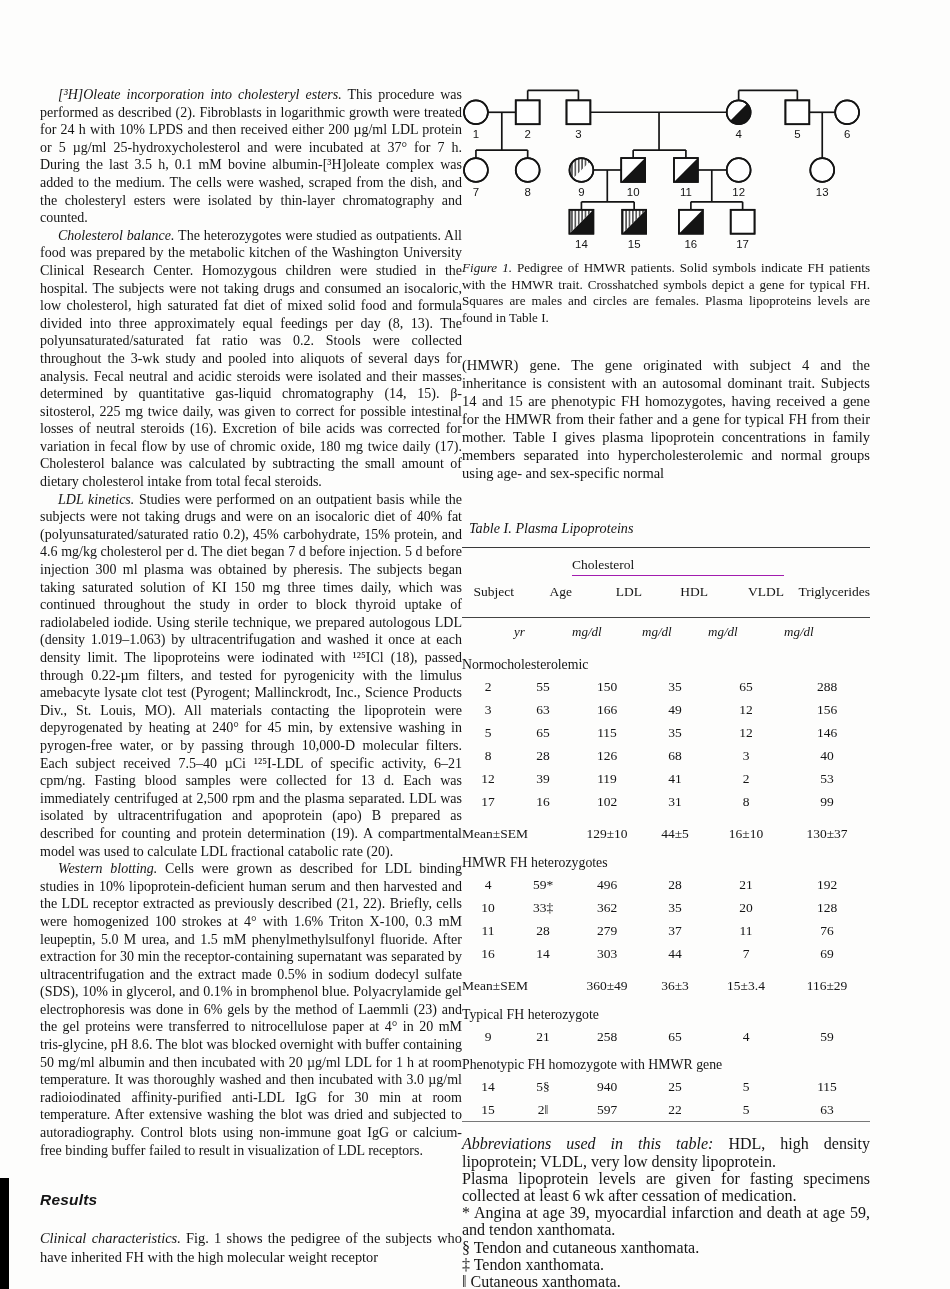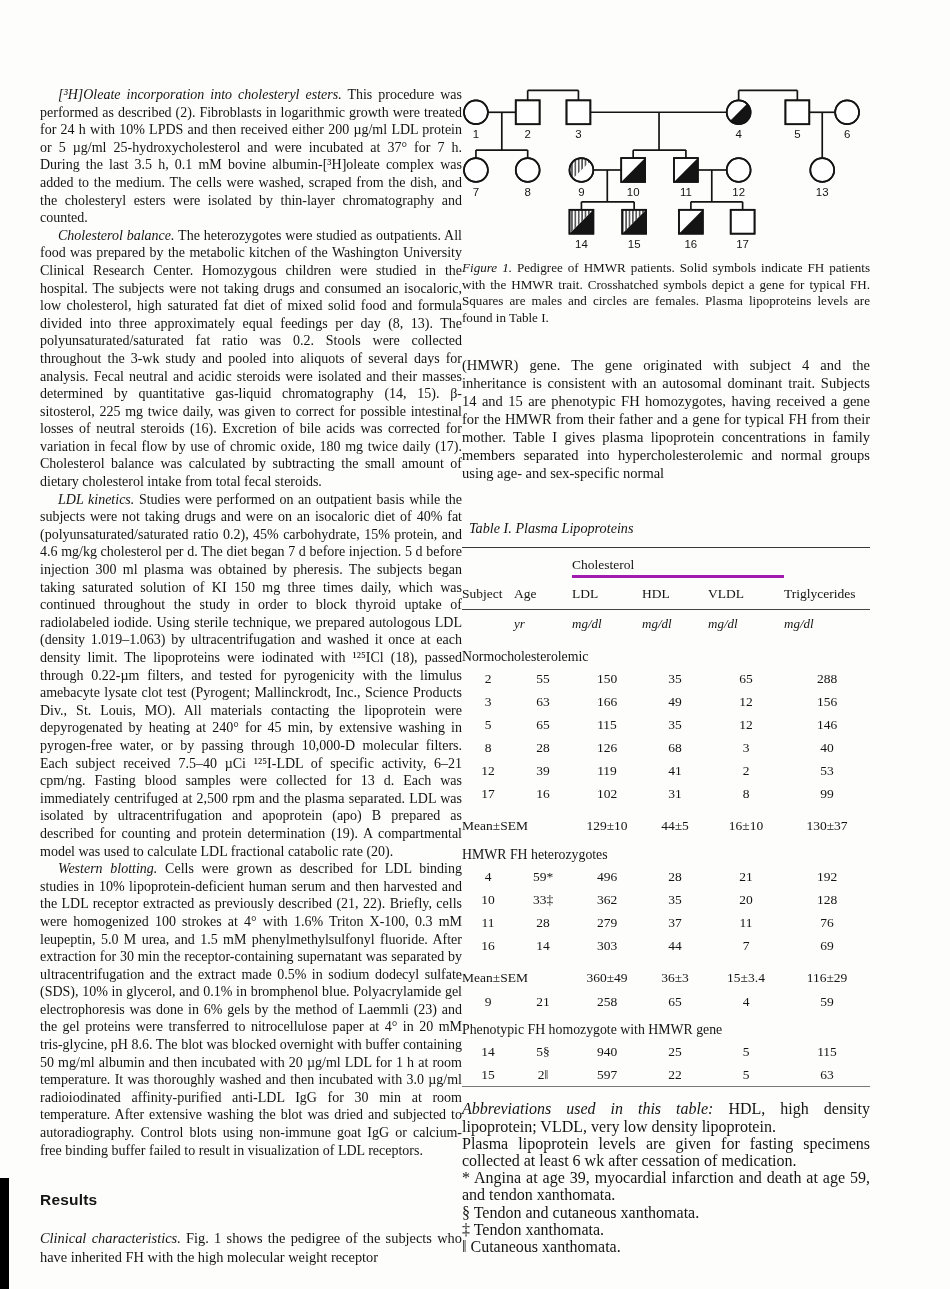--- a/index.html
+++ b/index.html
@@ -7,32 +7,32 @@
     width:950px;height:1289px;position:relative;background:#fdfdfc;color:#141414;
     font-family:"Liberation Serif",serif;overflow:hidden;
   }
   .scan-bar{position:absolute;left:0;top:1178px;width:9px;height:111px;background:#000;}
   .page{position:absolute;left:40px;top:86px;width:850px;display:flex;}
   .col-left{width:422px;}
   .col-right{width:408px;}
   .para{font-size:14px;line-height:17.6px;text-align:justify;text-indent:18px;margin:0;}
   .lead{font-style:italic;}
   .results{font-family:"Liberation Sans",sans-serif;font-size:15.5px;font-weight:bold;
-    margin:32px 0 20px 0;letter-spacing:.2px;}
+    margin:32px 0 20px 0;letter-spacing:.2px;font-style:italic;}
   .clinical{font-size:14.4px;line-height:19px;text-indent:0;}
   .figure-wrap{margin-top:2px;}
   #pedigree svg{display:block;}
   .caption{font-size:13.1px;line-height:16.6px;text-align:justify;margin:10px 0 0 0;}
   .rc-para{font-size:14.5px;line-height:18px;text-align:justify;margin:30px 0 0 0;}
   .table-block{margin-top:38px;}
   .table-title{font-style:italic;font-size:14.2px;margin:0 0 10px 7px;}
   #lipo-table table{border-collapse:collapse;width:100%;font-size:13.5px;border-top:1.5px solid #3a3a3a;}
   #lipo-table td{padding:2px 0;vertical-align:bottom;}
-  #lipo-table .chol-cell{border-bottom:3px solid #a21caf;padding-top:9px;padding-bottom:2px;}
-  #lipo-table .head-row td{padding-top:8px;padding-bottom:7px;border-bottom:1.3px solid #444;}
+  #lipo-table .chol-cell{border-bottom:1px solid #a21caf;padding-top:9px;padding-bottom:2px;}
+  #lipo-table .head-row td{padding-top:8px;padding-bottom:17px;border-bottom:1.3px solid #444;text-align:right;}
   #lipo-table .units-row td{font-style:italic;font-size:13px;padding-top:6px;padding-bottom:8px;}
   #lipo-table .sec-row td{padding-top:9px;padding-bottom:2px;font-size:13.8px;}
   #lipo-table .data-row td{text-align:center;line-height:19px;}
   #lipo-table .data-row td:first-child{text-align:center;}
   #lipo-table .mean-row td{padding-top:13px;padding-bottom:4px;text-align:center;}
   #lipo-table .mean-row td.mean-label{text-align:left;}
   #lipo-table table{border-bottom:1px solid #777;}
   .footnotes{margin-top:13px;font-size:16px;line-height:17.2px;text-align:justify;}
   .footnotes p{margin:0;}
 </style>
@@ -320,20 +320,23 @@
                 <td>7</td>
                 <td>69</td>
               </tr>
               <tr class="mean-row">
                 <td class="mean-label" colspan="2">Mean±SEM</td>
                 <td>360±49</td>
                 <td>36±3</td>
                 <td>15±3.4</td>
                 <td>116±29</td>
               </tr>
+              <tr class="sec-row">
+                <td colspan="6">Typical FH heterozygote</td>
+              </tr>
               <tr class="data-row">
                 <td>9</td>
                 <td>21</td>
                 <td>258</td>
                 <td>65</td>
                 <td>4</td>
                 <td>59</td>
               </tr>
               <tr class="sec-row">
                 <td colspan="6">Phenotypic FH homozygote with HMWR gene</td>

